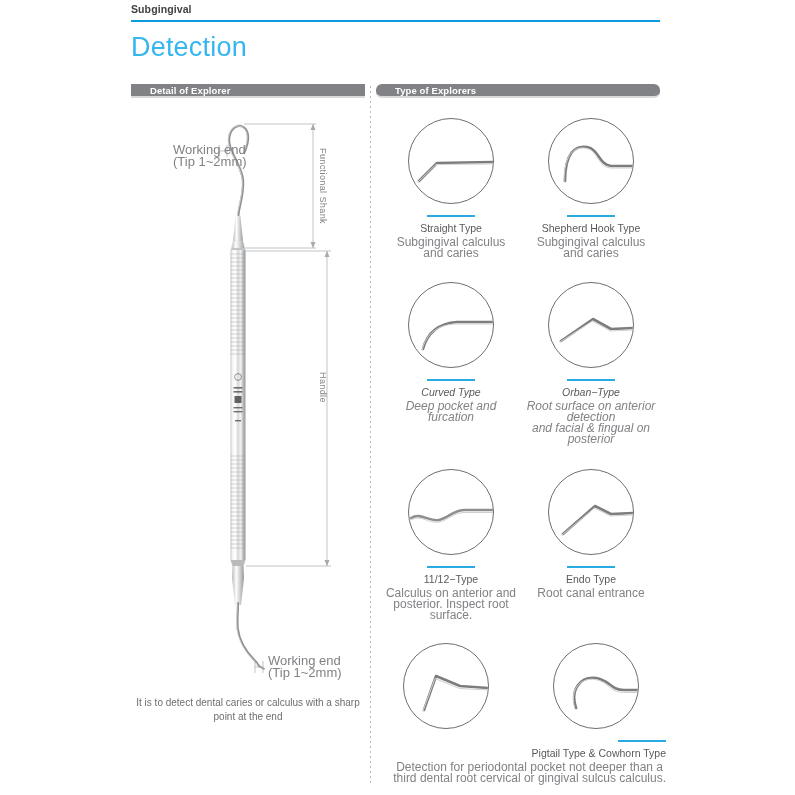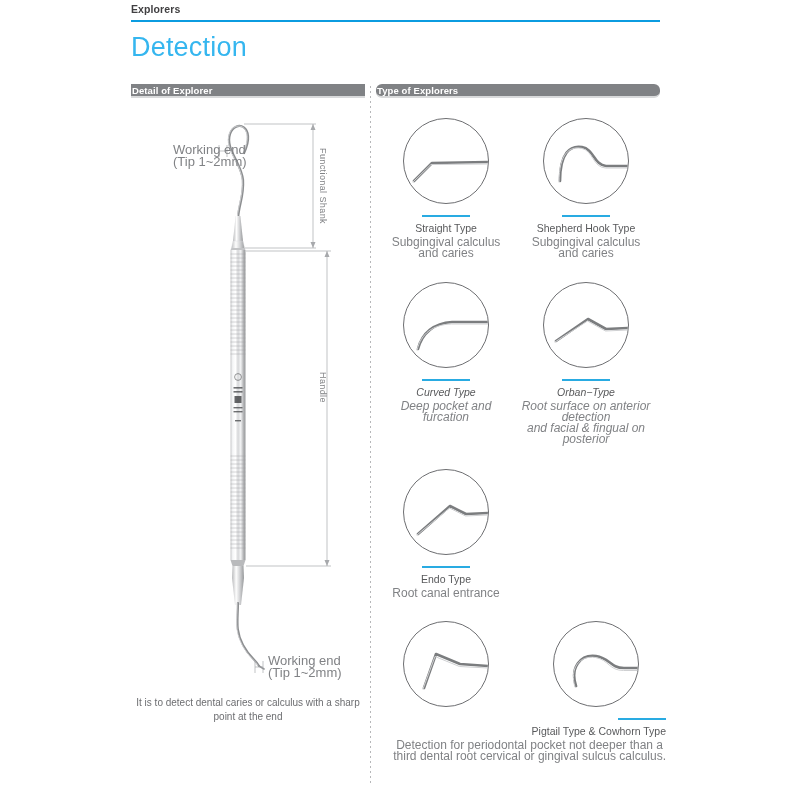--- a/index.html
+++ b/index.html
@@ -44,21 +44,21 @@
 
   
   .section-bar {
     position: absolute;
     height: 14px;
     background: #808285;
     color: #ffffff;
     font-size: 9.5px;
     font-weight: bold;
     line-height: 14px;
-    padding-left: 1px;
+    padding-left: 19px;
     box-sizing: border-box;
     border-bottom: 2px solid #d9dadb;
     letter-spacing: .1px;
   }
   #bar-left  { left: 131px; top: 84px; width: 234px; }
   #bar-right { left: 376px; top: 84px; width: 284px; border-radius: 6px; }
 
   
   #panel-divider {
     position: absolute;
@@ -109,21 +109,21 @@
   }
 
   
   #panel-right {
     position: absolute;
     left: 376px; top: 104px;
     width: 290px;
   }
   .type-row {
     display: flex;
-    justify-content: flex-start;
+    justify-content: center;
     width: 290px;
   }
   .type-cell {
     width: 140px;
     display: flex;
     flex-direction: column;
     align-items: center;
   }
   .type-circle {
     width: 86px; height: 86px;
@@ -174,21 +174,21 @@
     width: 290px;
     display: flex;
     flex-direction: column;
     align-items: flex-end;
   }
 </style>
 </head>
 <body>
 
 <div id="page-header">
-  <div id="category-label">Explorers</div>
+  <div id="category-label">Subgingival</div>
   <div id="header-rule"></div>
   <div id="page-title">Detection</div>
 </div>
 
 <div class="section-bar" id="bar-left">Detail of Explorer</div>
 <div class="section-bar" id="bar-right">Type of Explorers</div>
 
 <div id="panel-divider"></div>
 
 <div id="panel-left">
@@ -391,20 +391,32 @@
         </svg>
       </div>
       <div class="accent-bar"></div>
       <div class="type-title">Orban−Type</div>
       <div class="type-desc">Root surface on anterior detection
 and facial &amp; fingual on posterior</div>
     </div>
   </div>
 
   <div class="type-row" id="row3">
+    <div class="type-cell">
+      <div class="type-circle">
+        <svg width="84" height="84" viewBox="0 0 84 84">
+          <path d="M2 48 C 12 42, 20 52, 30 50 C 40 48, 44 40, 56 40 L84 40" fill="none" stroke="#8c8e90" stroke-width="2.6" stroke-linecap="round"></path>
+          <path d="M2 50 C 12 44, 20 54, 30 52 C 40 50, 44 42.5, 56 42.5 L84 42.5" fill="none" stroke="#cfd0d2" stroke-width="1" stroke-linecap="round"></path>
+        </svg>
+      </div>
+      <div class="accent-bar"></div>
+      <div class="type-title">11/12−Type</div>
+      <div class="type-desc">Calculus on anterior and
+posterior. Inspect root surface.</div>
+    </div>
 
     <div class="type-cell">
       <div class="type-circle">
         <svg width="84" height="84" viewBox="0 0 84 84">
           <path d="M14 64 L46 36 L62 44 L84 43" fill="none" stroke="#7b7d7f" stroke-width="2.6" stroke-linecap="round" stroke-linejoin="round"></path>
           <path d="M13 65 L45.5 38 L61.5 46 L84 45" fill="none" stroke="#cfd0d2" stroke-width="1" stroke-linecap="round"></path>
         </svg>
       </div>
       <div class="accent-bar"></div>
       <div class="type-title">Endo Type</div>

